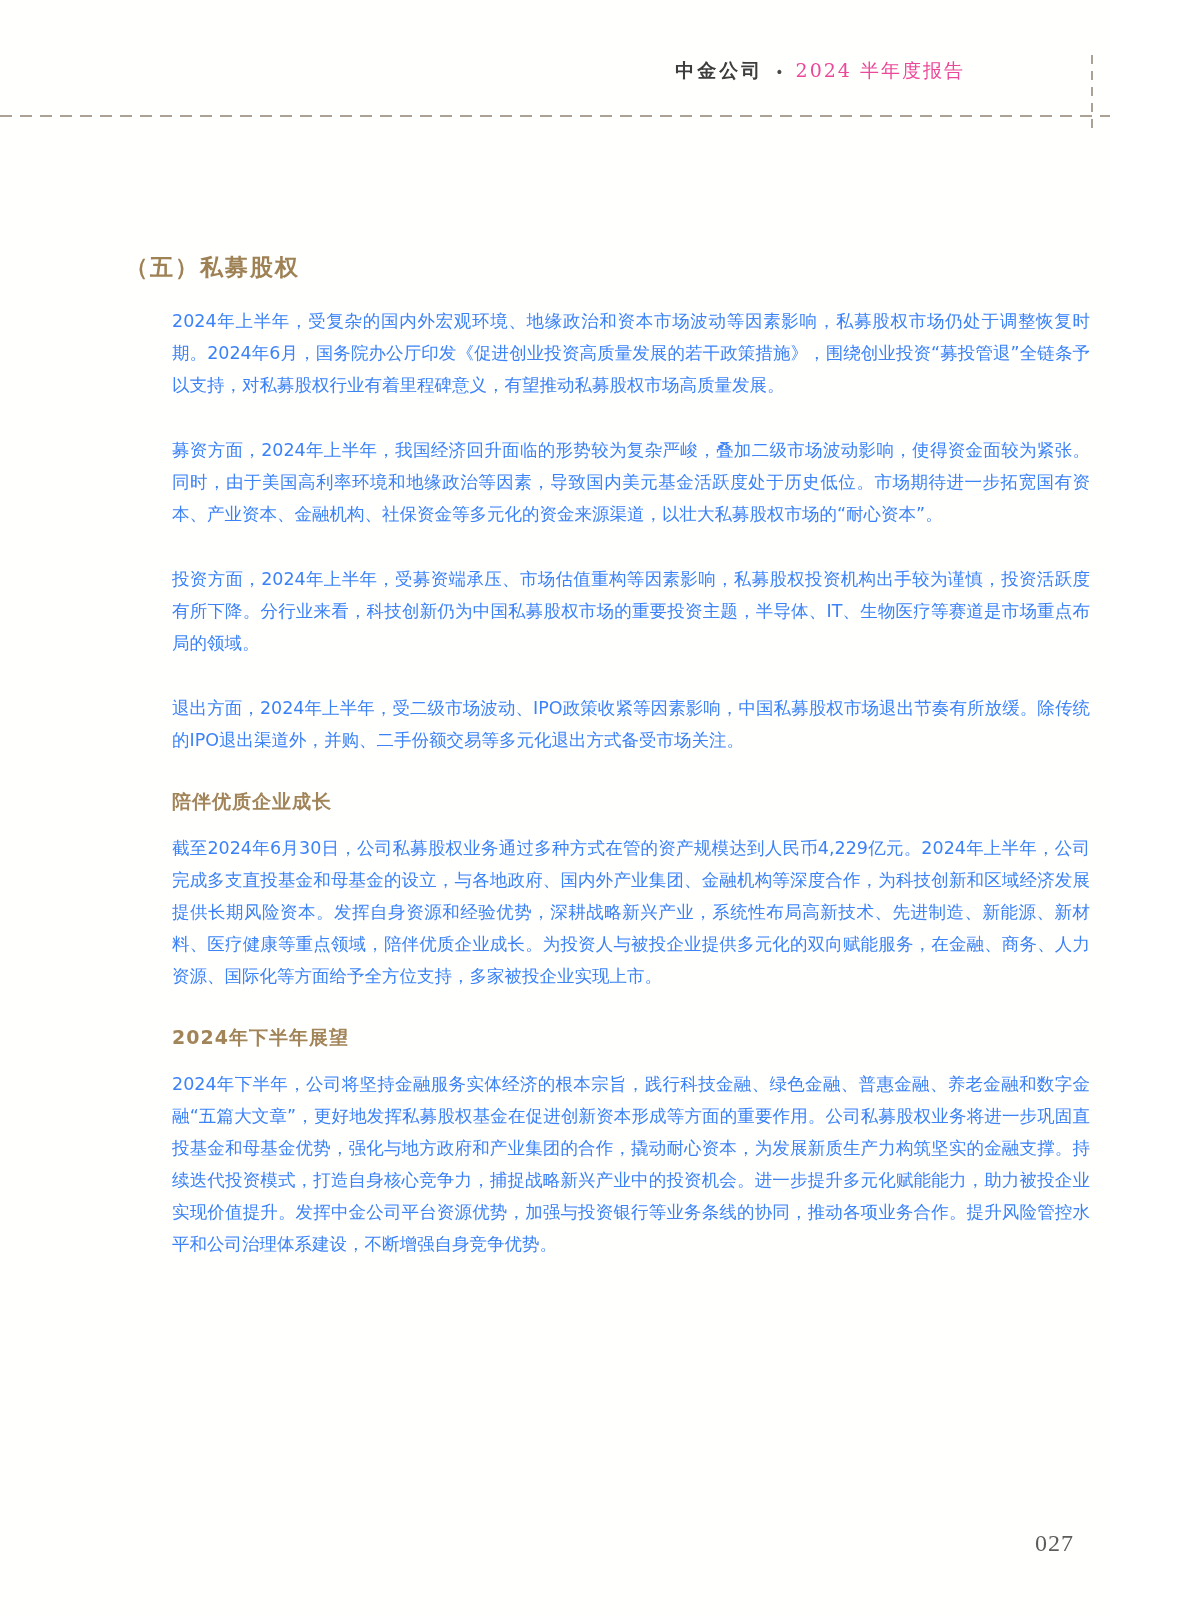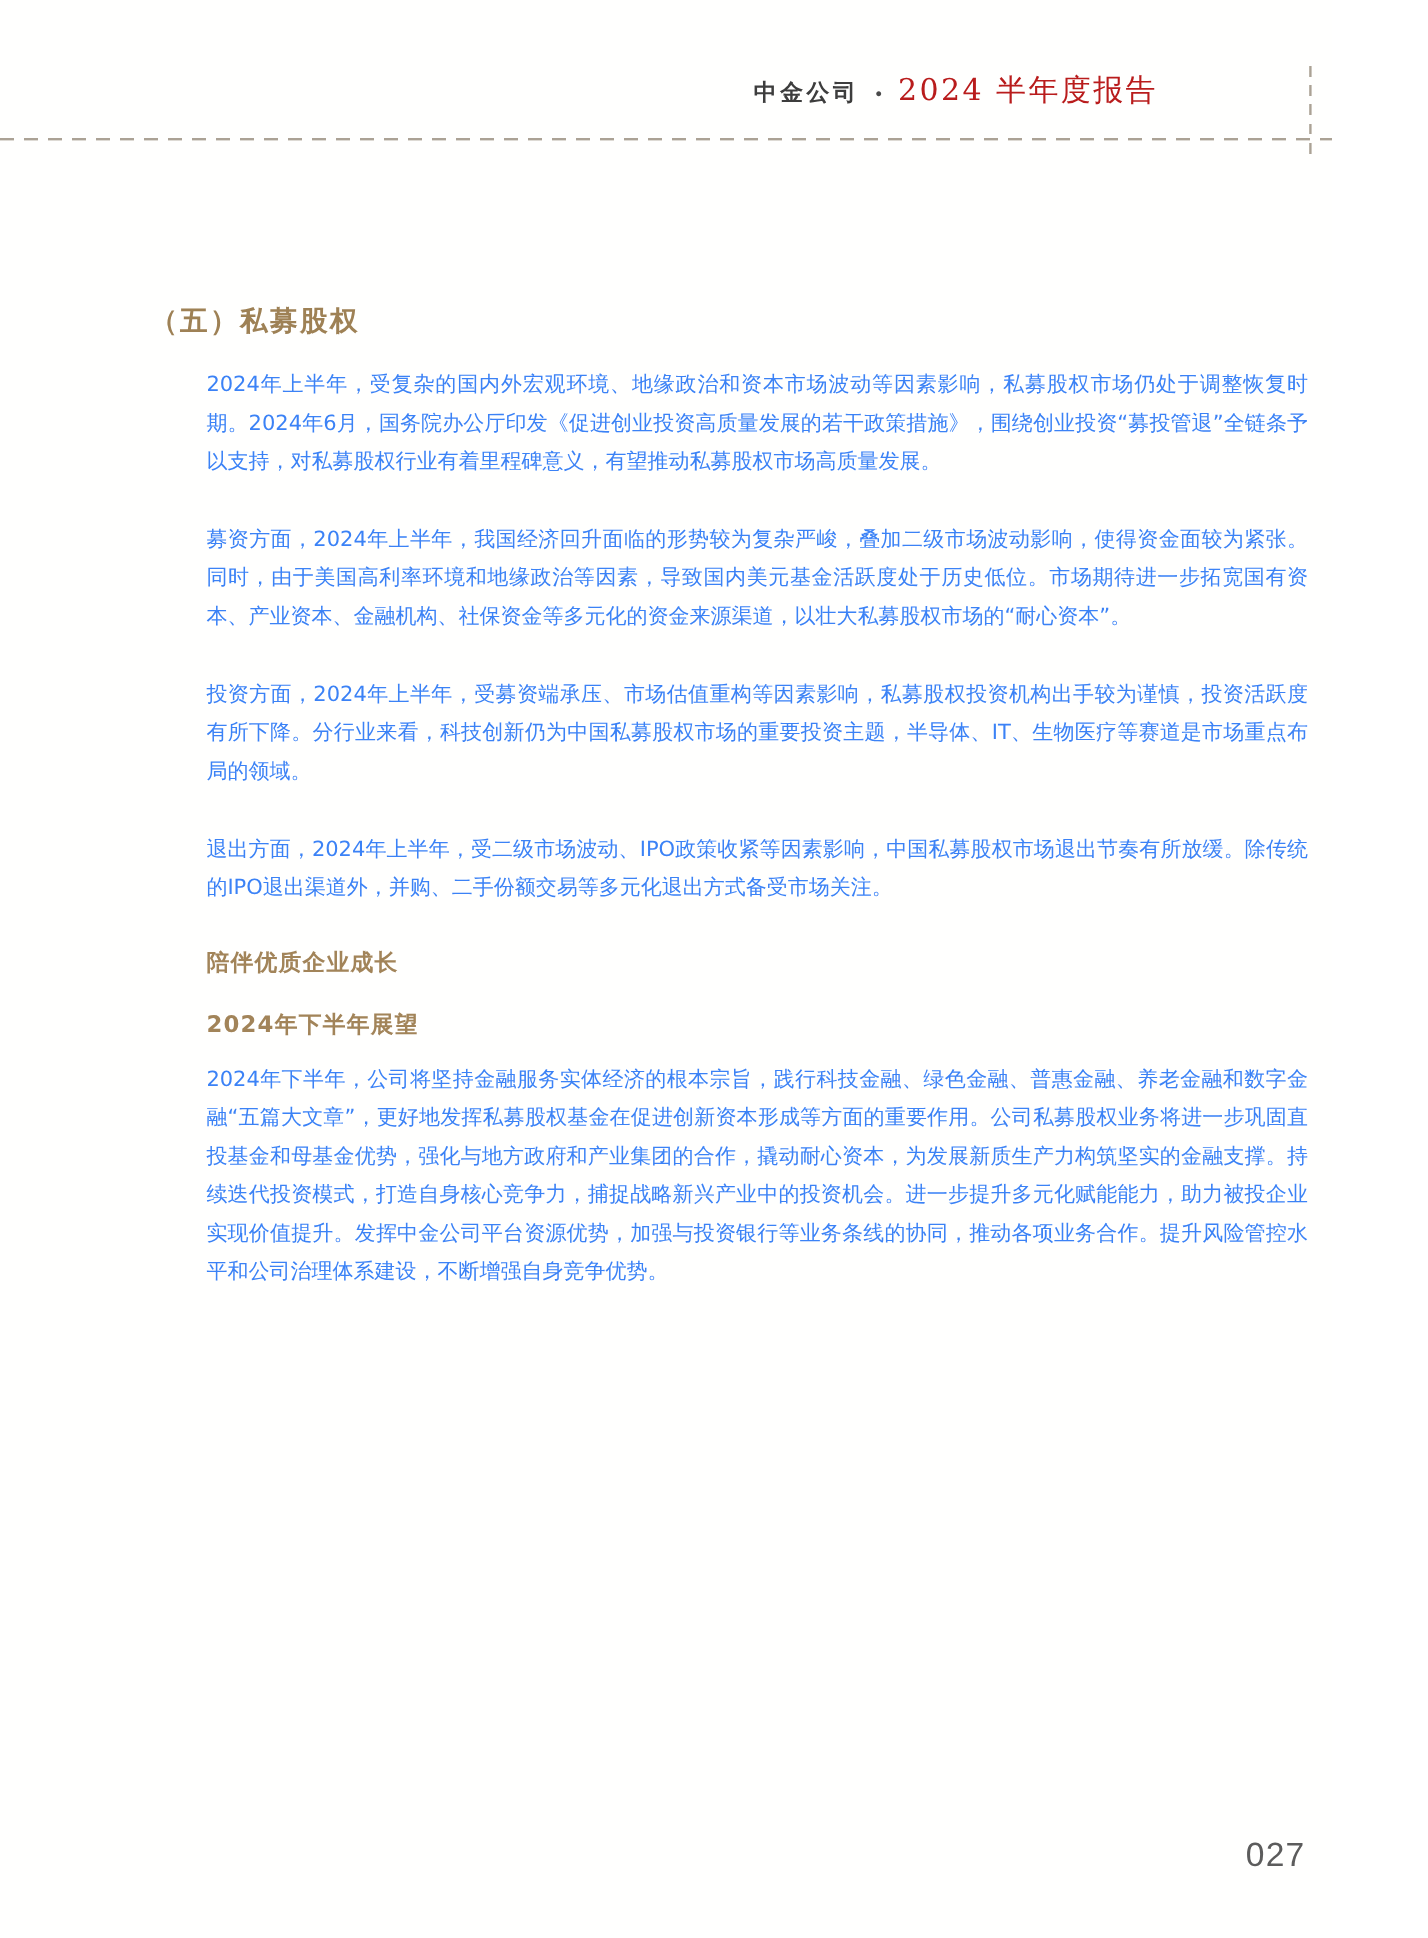--- a/index.html
+++ b/index.html
@@ -32,22 +32,22 @@
     font-size: 19px;
     color: #3d3d3d;
     letter-spacing: 3px;
   }
   .header-dot {
     font-size: 14px;
     color: #4a4a4a;
   }
   .report-title {
     font-family: "DejaVu Serif", "Liberation Serif", serif;
-    font-size: 25px;
-    color: #b91c1c;
+    font-size: 19px;
+    color: #ec4899;
     letter-spacing: 2px;
   }
 
   
   .rule-h {
     position: absolute;
     top: 115px;
     left: 0;
     width: 1190px;
     height: 2px;
@@ -94,23 +94,22 @@
     margin-bottom: 33px;
   }
   .body-p:last-child { margin-bottom: 16px; }
 
   
   .page-number {
     position: absolute;
     top: 1530px;
     left: 1035px;
     width: 56px;
-    text-align: center;
-    font-family: Liberation Sans, sans-serif;
-    font-size: 28px;
+    font-family: Liberation Serif, serif;
+    font-size: 24px;
     color: #5c5c5c;
     letter-spacing: 1px;
   }
 </style>
 </head>
 <body>
 
 <div class="page">
 
   <div class="header-meta">
@@ -125,20 +124,21 @@
   <div class="content">
 
     <h2 class="section-title">（五）私募股权</h2>
 
     <p class="body-p">2024年上半年，受复杂的国内外宏观环境、地缘政治和资本市场波动等因素影响，私募股权市场仍处于调整恢复时期。2024年6月，国务院办公厅印发《促进创业投资高质量发展的若干政策措施》，围绕创业投资“募投管退”全链条予以支持，对私募股权行业有着里程碑意义，有望推动私募股权市场高质量发展。</p>
     <p class="body-p">募资方面，2024年上半年，我国经济回升面临的形势较为复杂严峻，叠加二级市场波动影响，使得资金面较为紧张。同时，由于美国高利率环境和地缘政治等因素，导致国内美元基金活跃度处于历史低位。市场期待进一步拓宽国有资本、产业资本、金融机构、社保资金等多元化的资金来源渠道，以壮大私募股权市场的“耐心资本”。</p>
     <p class="body-p">投资方面，2024年上半年，受募资端承压、市场估值重构等因素影响，私募股权投资机构出手较为谨慎，投资活跃度有所下降。分行业来看，科技创新仍为中国私募股权市场的重要投资主题，半导体、IT、生物医疗等赛道是市场重点布局的领域。</p>
     <p class="body-p">退出方面，2024年上半年，受二级市场波动、IPO政策收紧等因素影响，中国私募股权市场退出节奏有所放缓。除传统的IPO退出渠道外，并购、二手份额交易等多元化退出方式备受市场关注。</p>
 
     <h3 class="sub-heading">陪伴优质企业成长</h3>
+    <p class="body-p">截至2024年6月30日，公司私募股权业务通过多种方式在管的资产规模达到人民币4,229亿元。2024年上半年，公司完成多支直投基金和母基金的设立，与各地政府、国内外产业集团、金融机构等深度合作，为科技创新和区域经济发展提供长期风险资本。发挥自身资源和经验优势，深耕战略新兴产业，系统性布局高新技术、先进制造、新能源、新材料、医疗健康等重点领域，陪伴优质企业成长。为投资人与被投企业提供多元化的双向赋能服务，在金融、商务、人力资源、国际化等方面给予全方位支持，多家被投企业实现上市。</p>
 
     <h3 class="sub-heading">2024年下半年展望</h3>
     <p class="body-p">2024年下半年，公司将坚持金融服务实体经济的根本宗旨，践行科技金融、绿色金融、普惠金融、养老金融和数字金融“五篇大文章”，更好地发挥私募股权基金在促进创新资本形成等方面的重要作用。公司私募股权业务将进一步巩固直投基金和母基金优势，强化与地方政府和产业集团的合作，撬动耐心资本，为发展新质生产力构筑坚实的金融支撑。持续迭代投资模式，打造自身核心竞争力，捕捉战略新兴产业中的投资机会。进一步提升多元化赋能能力，助力被投企业实现价值提升。发挥中金公司平台资源优势，加强与投资银行等业务条线的协同，推动各项业务合作。提升风险管控水平和公司治理体系建设，不断增强自身竞争优势。</p>
 
   </div>
 
   <div class="page-number">027</div>
 
 </div>
 

